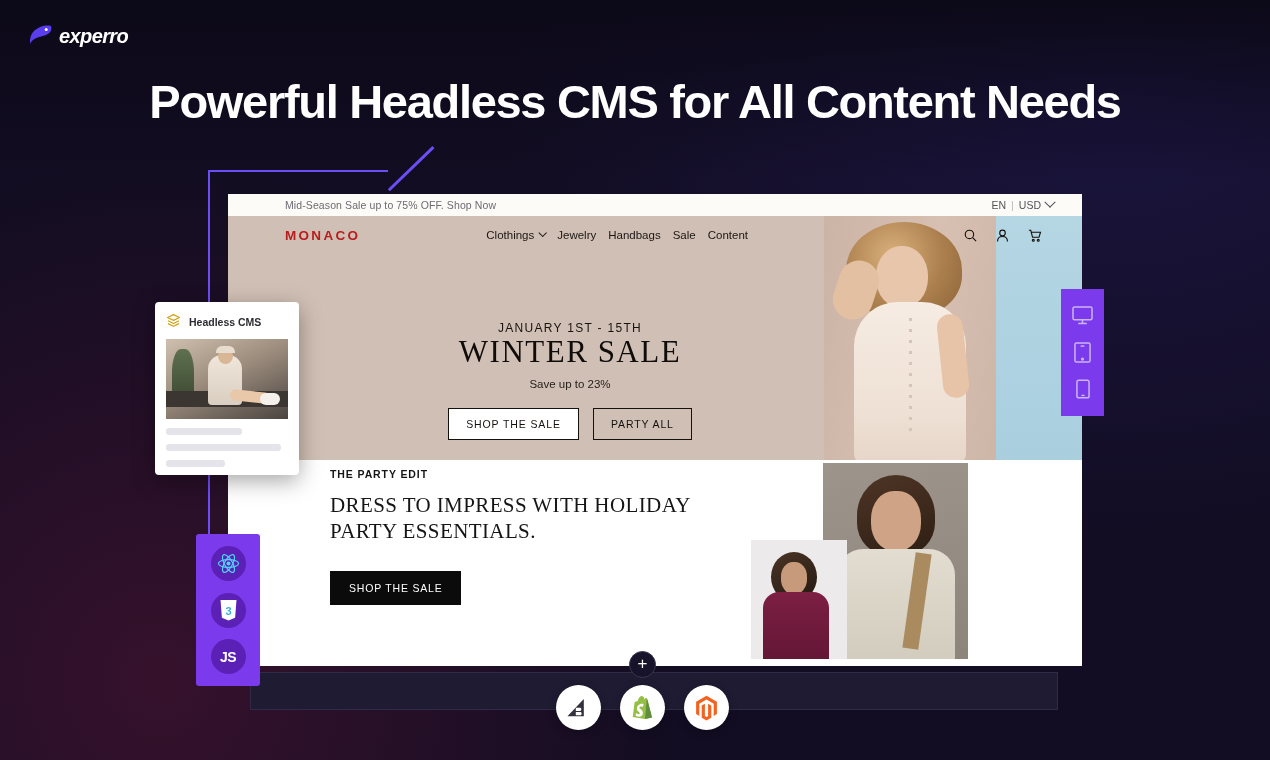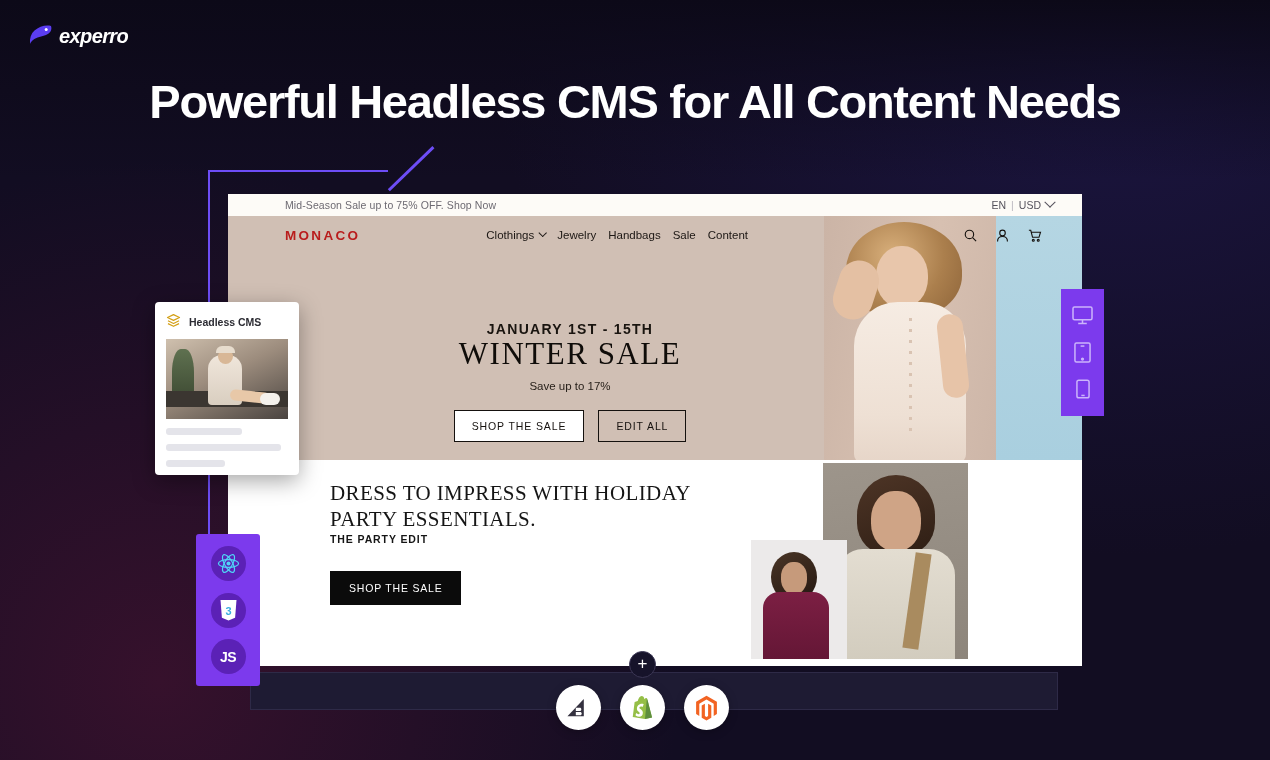--- a/index.html
+++ b/index.html
@@ -123,21 +123,21 @@
   .menu-item { font-size:11.5px; color:#1c1714; display:flex; align-items:center; gap:5px; white-space:nowrap; }
   .menu-chev { width:6px; height:6px; border-right:1.2px solid #1c1714; border-bottom:1.2px solid #1c1714;
                transform:rotate(45deg) translate(-1px,-2px); }
   #store-icons { position:absolute; right:40px; display:flex; gap:17px; align-items:center; }
   #store-icons svg { width:15px; height:15px; stroke:#15110e; stroke-width:1.5; fill:none; }
 
   #hero-copy {
     position:absolute; left:0; right:0; top:105px; text-align:center; z-index:2;
     padding-right:170px;
   }
-  #hero-eyebrow { font-size:14px; letter-spacing:1.3px; color:#19140f; font-weight:700; }
+  #hero-eyebrow { font-size:12px; letter-spacing:1.3px; color:#19140f; font-weight:400; }
   #hero-title {
     font-family:"Liberation Serif", serif; font-size:31px; letter-spacing:1.5px;
     color:#0f0c09; line-height:1.1;
   }
   #hero-sub { font-size:11.5px; color:#241d17; margin-top:9px; }
   #hero-buttons { display:flex; justify-content:center; gap:14px; margin-top:18px; }
   .hero-btn {
     font-size:10.5px; letter-spacing:0.9px; padding:9px 17px; border:1.3px solid #15110e;
     color:#15110e; background:transparent; cursor:pointer;
   }
@@ -311,32 +311,32 @@
           <path d="M2.5 3 H5 L7.4 12.4 H16 L18 5.6 H6"></path>
             <circle cx="8.4" cy="16.4" r="1.3"></circle>
             <circle cx="15" cy="16.4" r="1.3"></circle>
         </svg>
       </div>
     </nav>
 
     <div id="hero-copy">
       <div id="hero-eyebrow">JANUARY 1ST - 15TH</div>
       <div id="hero-title">WINTER SALE</div>
-      <div id="hero-sub">Save up to 17%</div>
+      <div id="hero-sub">Save up to 23%</div>
       <div id="hero-buttons">
         <button class="hero-btn primary">SHOP THE SALE</button>
-        <button class="hero-btn">EDIT ALL</button>
+        <button class="hero-btn">PARTY ALL</button>
       </div>
     </div>
   </div>
 
   <div id="party">
     <div id="party-copy">
+      <div id="party-eyebrow">THE PARTY EDIT</div>
       <div id="party-title">DRESS TO IMPRESS WITH HOLIDAY PARTY ESSENTIALS.</div>
-      <div id="party-eyebrow">THE PARTY EDIT</div>
       <button id="party-btn">SHOP THE SALE</button>
     </div>
     <div id="party-img-big">
       <div class="hair2"></div>
         <div class="face2"></div>
         <div class="shirt"></div>
         <div class="strap"></div>
     </div>
     <div id="party-img-small">
       <div class="hair3"></div>

